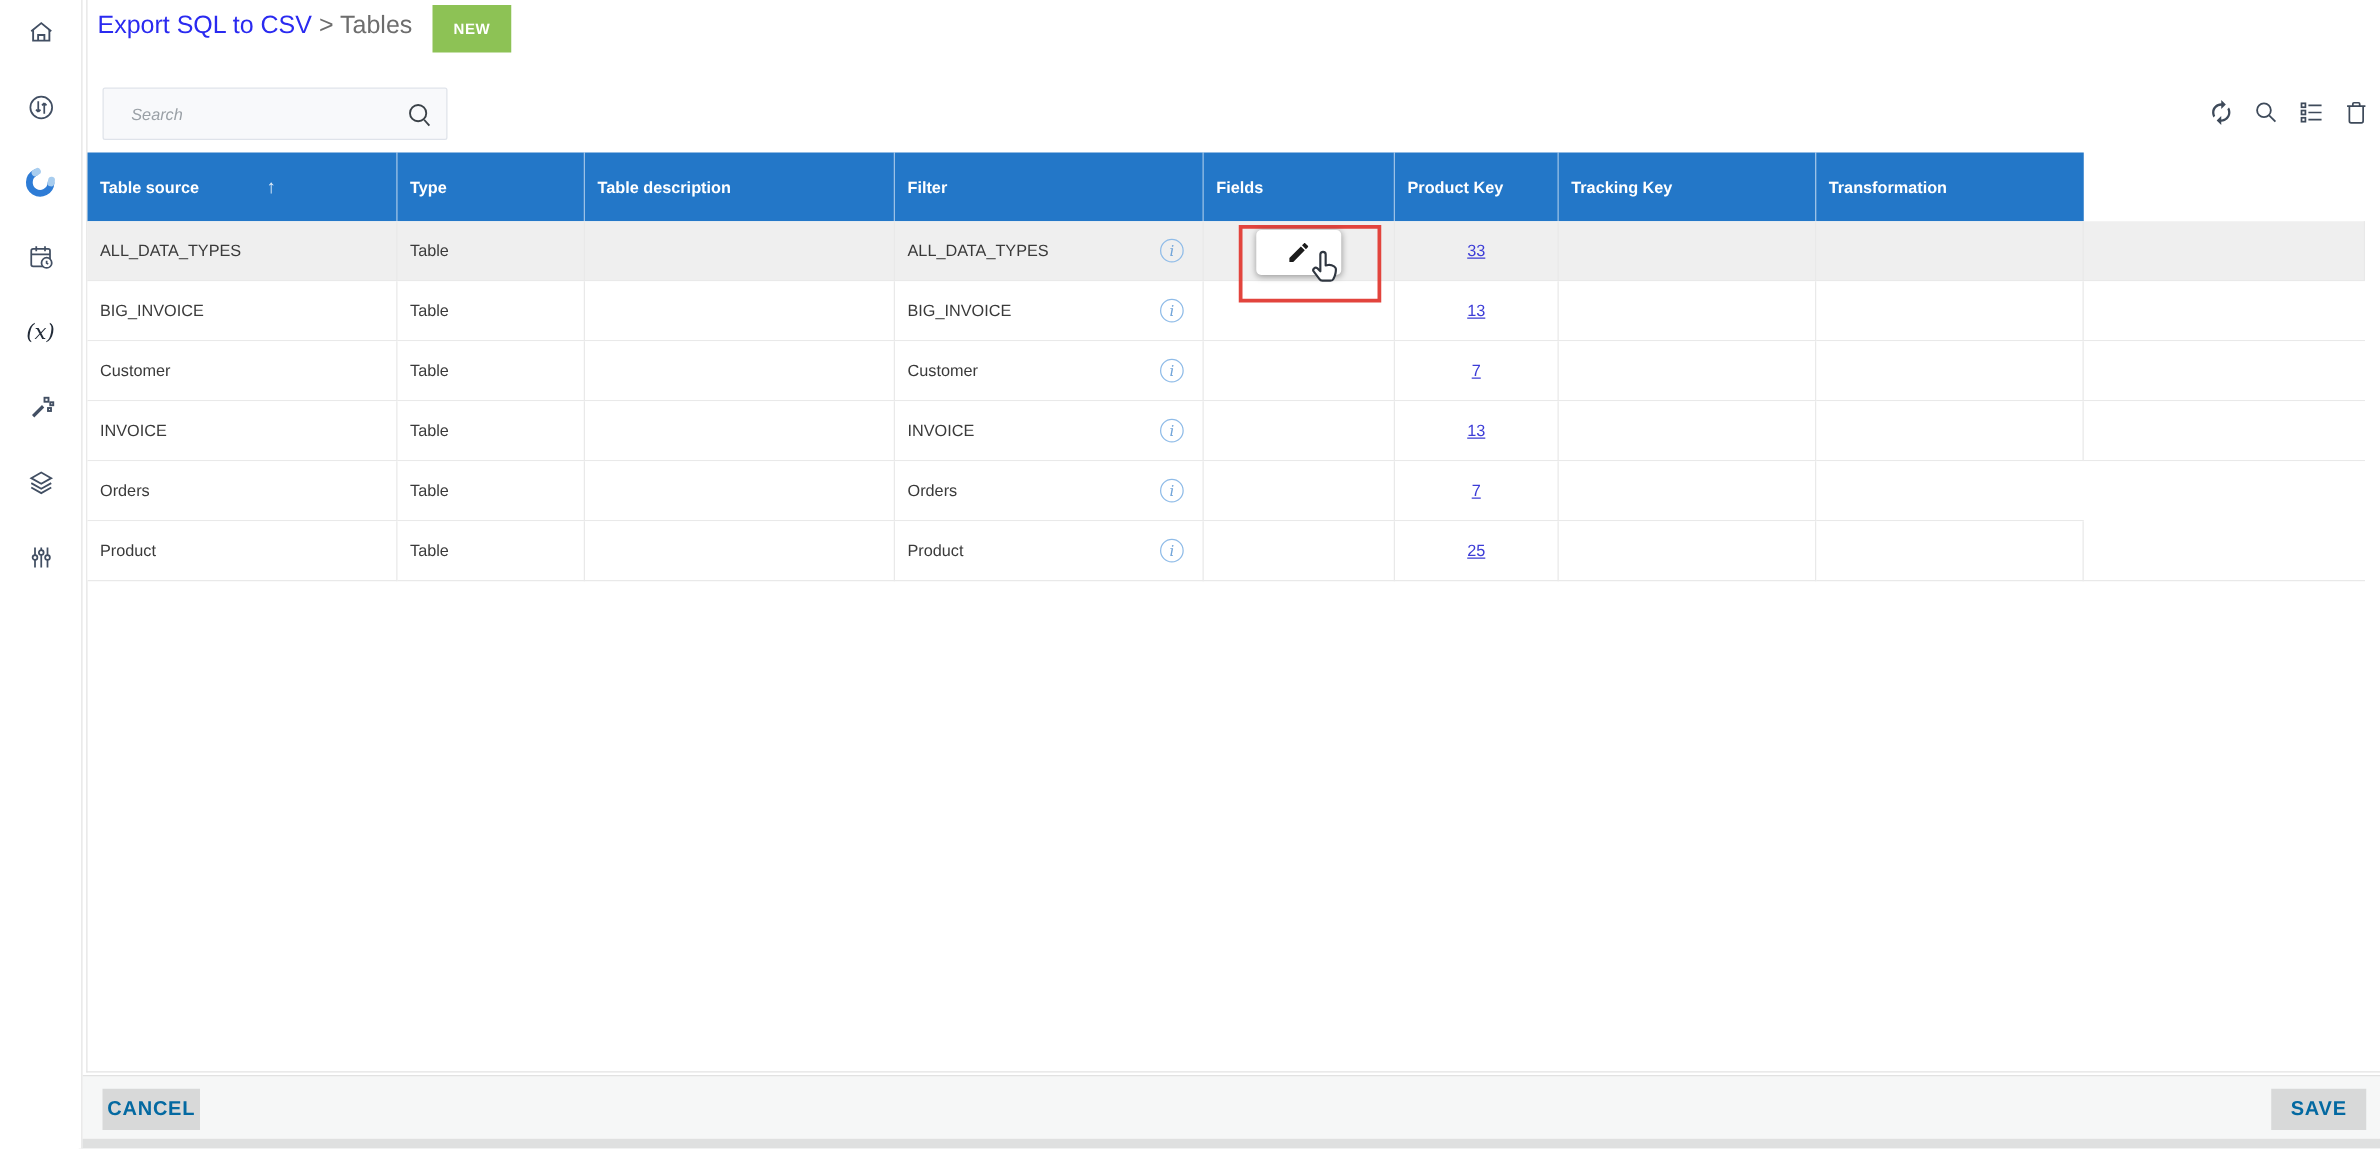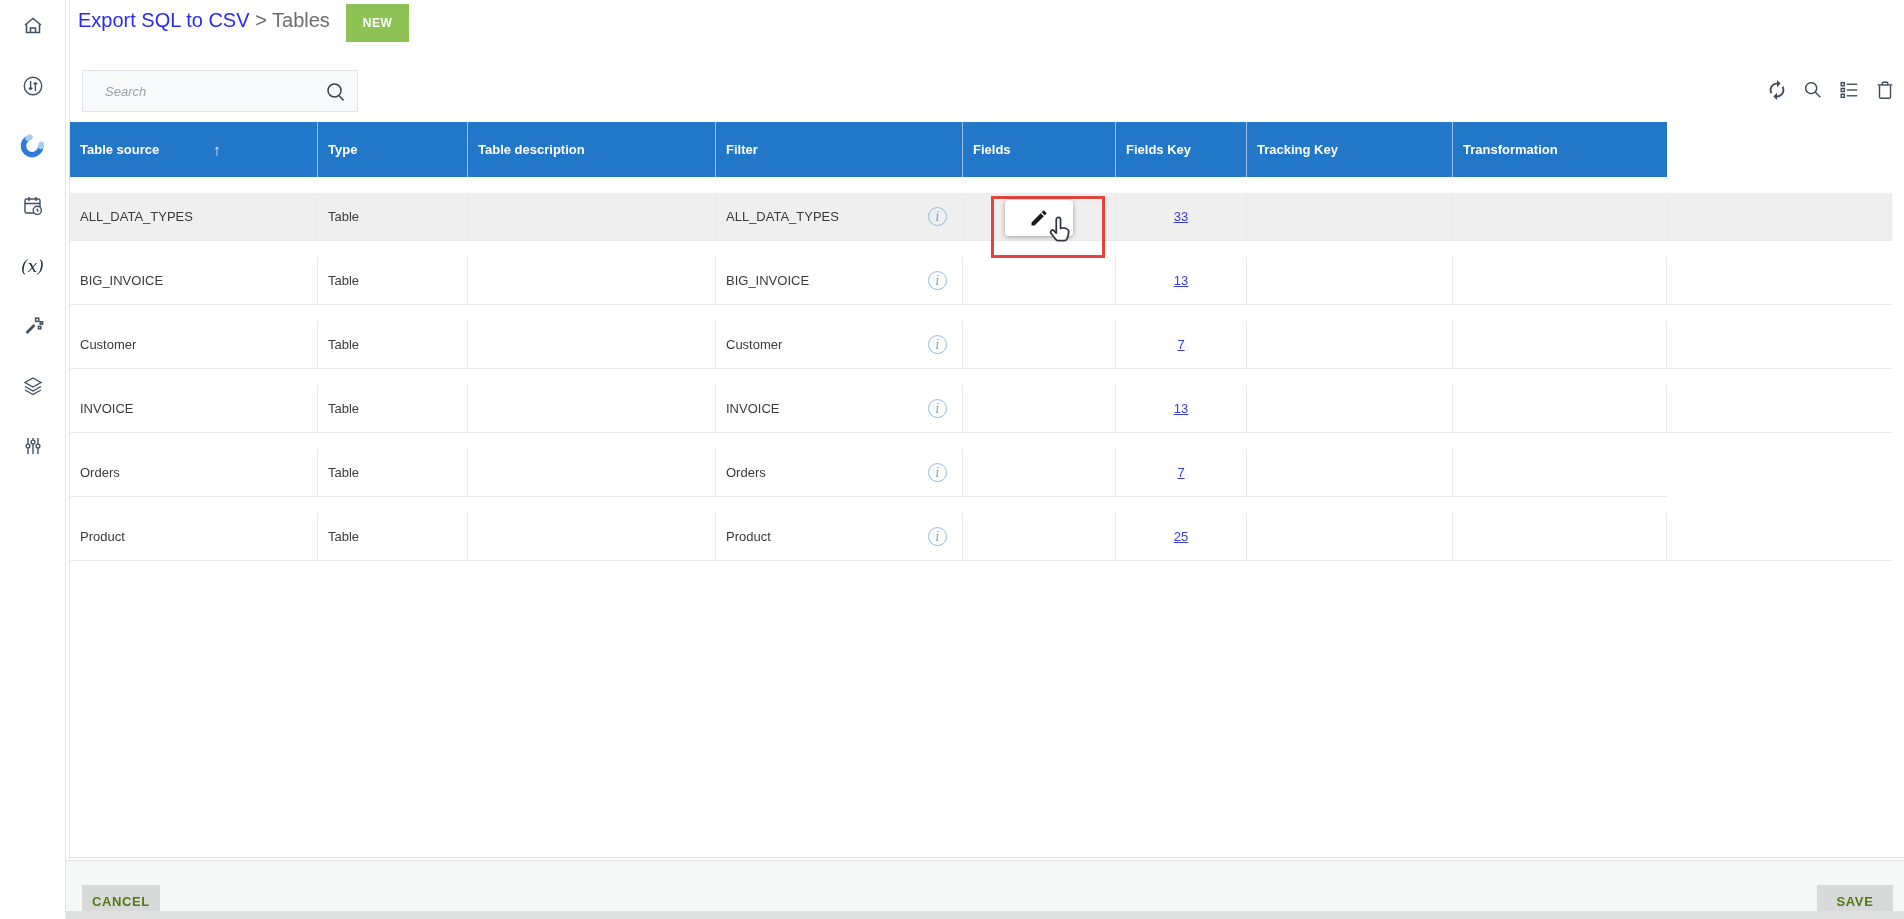--- a/index.html
+++ b/index.html
@@ -28,37 +28,37 @@
 
   .toolbar { position:absolute; right:8px; top:79px; display:flex; gap:14px; align-items:center; }
   .tool-ic { width:22px; height:22px; display:flex; align-items:center; justify-content:center; cursor:pointer; }
 
   
   .tbl { position:absolute; left:0; top:122px; width:1822px; }
   .trow { display:grid; grid-template-columns:248px 150px 248px 247px 153px 131px 206px 214px 225px; position:relative; }
   .thead .cell { height:55px; background:#2377c8; color:#fff; font-size:13px; font-weight:bold; display:flex; align-items:center; padding-left:10px; border-right:1px solid rgba(255,255,255,.55); cursor:pointer;gap:40px; }
   .thead .cell:last-child { border-right:none; }
   .sort-arrow { margin-left:14px; font-size:15px; font-weight:normal; color:#e8f1fa; }
-  .tbody .trow { height:48px; background:#fff;margin-top:16px; }
+  .tbody .trow { height:48px; background:#fff; }
   .tbody .trow.hl { background:#efefef; }
   .tbody .cell { height:48px; display:flex; align-items:center; padding-left:10px; font-size:13px; color:#3a3a3a; border-right:1px solid #e9e9e9; border-bottom:1px solid #e9e9e9; overflow:hidden; }
   .tbody .cell:last-child { border-right:none; }
   .cell.dest { justify-content:space-between; padding-right:15px; }
   .cell.fields { justify-content:center; padding-left:0; }
   .fields a { color:#3b3bd6; text-decoration:underline; cursor:pointer; }
   .info-ic { width:19px; height:19px; border:1px solid #90bce8; border-radius:50%; color:#6fa3d8; font-family:"DejaVu Serif", serif; font-style:italic; font-size:12px; display:flex; align-items:center; justify-content:center; flex:0 0 auto; cursor:pointer; }
 
   
   .annotation { position:absolute; left:921px; top:3px; width:114px; height:62px; border:3px solid #e2443d; z-index:6; pointer-events:none; }
   .edit-btn { position:absolute; left:11px; top:1px; width:68px; height:36px; background:#fff; border:none; border-radius:4px; box-shadow:0 1px 5px rgba(0,0,0,.35); display:flex; align-items:center; justify-content:center; cursor:pointer; pointer-events:auto; }
   .hand-cursor { position:absolute; left:50px; top:15px; width:32px; height:32px; }
 
   
   .footer-bar { position:absolute; left:66px; right:0; top:860px; height:51px; background:#f6f7f7; border-top:1px solid #e2e2e2; }
-  .btn { position:absolute; top:24px; height:33px; background:#d8d9d9; border:none; color:#4d7c0f; font-size:13px; font-weight:bold; letter-spacing:.6px; font-family:"Liberation Sans", sans-serif; cursor:pointer; }
+  .btn { position:absolute; top:10px; height:33px; background:#d8d9d9; border:none; color:#0369a1; font-size:16px; font-weight:bold; letter-spacing:.6px; font-family:"Liberation Sans", sans-serif; cursor:pointer; }
   .btn.cancel { left:16px; width:78px; }
   .btn.save { right:11px; width:76px; }
   .scroll-strip { position:absolute; left:63px; right:0; top:911px; height:8px; background:#dfe0e0; }
 </style>
 </head>
 <body>
 
 <div class="stage">
 
   <div class="sidebar">
@@ -174,21 +174,21 @@
       <div class="thead">
         <div class="trow">
           <div class="cell">
             <span>Table source</span>
             <span class="sort-arrow">↑</span>
           </div>
           <div class="cell">Type</div>
           <div class="cell">Table description</div>
           <div class="cell">Filter</div>
           <div class="cell">Fields</div>
-          <div class="cell">Fields Key</div>
+          <div class="cell">Product Key</div>
           <div class="cell">Tracking Key</div>
           <div class="cell">Transformation</div>
         </div>
       </div>
 
       <div class="tbody">
 
         <div class="trow hl">
           <div class="cell">ALL_DATA_TYPES</div>
           <div class="cell">Table</div>

